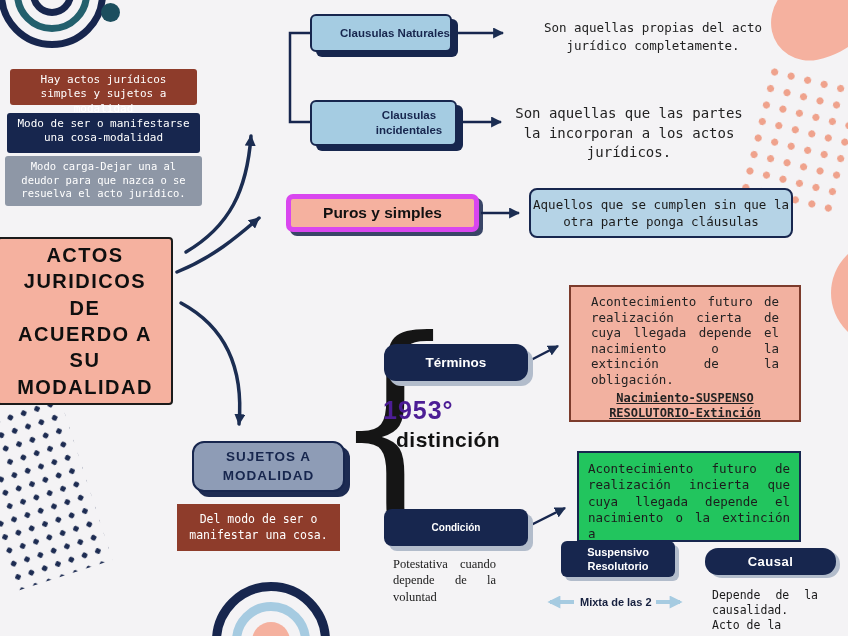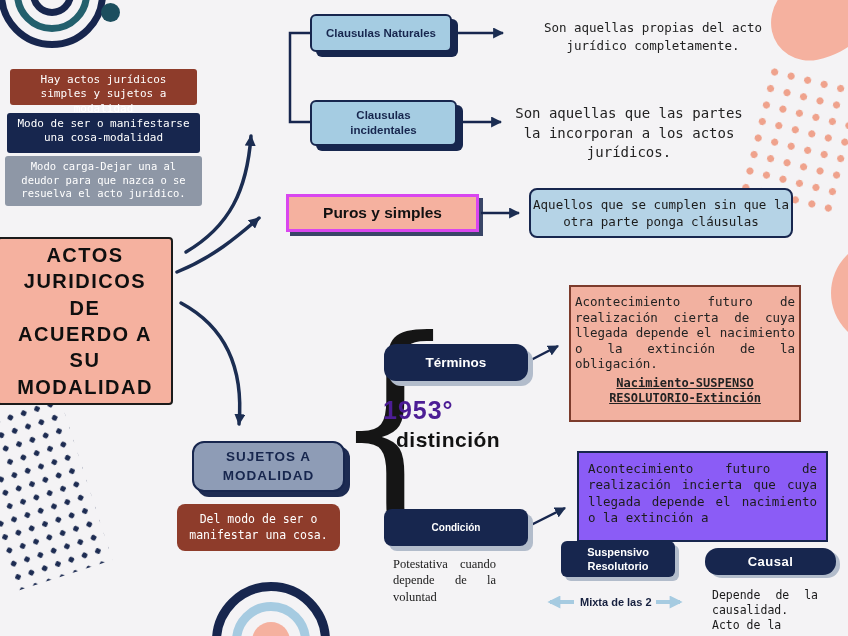--- a/index.html
+++ b/index.html
@@ -41,65 +41,65 @@
   .note3 { left:5px;  top:156px; width:197px; height:50px; background:#8e97a6; font-size:10.5px; line-height:1.3; }
 
   
   .main-box { position:absolute; left:-3px; top:237px; width:176px; height:168px; background:#f5b19f;
               border:2px solid #1b1b1b; border-radius:4px;
               display:flex; flex-direction:column; align-items:center; justify-content:center; }
   .main-box div { font-weight:bold; font-size:20px; letter-spacing:1.5px; color:#0f0f0f; line-height:1.32; }
 
   
   .bluebox { position:absolute; background:#a5cce2; border:2px solid #17264e; border-radius:6px;
-             box-shadow:6px 5px 0 #17264e; display:flex; align-items:center; justify-content:center;
+             box-shadow:6px 5px 0 #17264e; display:flex; align-items:center; justify-content:flex-end;
              text-align:center; color:#17264e; font-weight:bold; }
   .cl-nat { left:310px; top:14px;  width:142px; height:38px; font-size:11.5px; }
   .cl-inc { left:310px; top:100px; width:147px; height:46px; font-size:11.5px; line-height:1.3; }
   .cl-inc span { display:block; max-width:92px; }
   .desc { position:absolute; font-family:"DejaVu Sans Mono", monospace; color:#222; text-align:center; }
   .cl-nat-desc { left:510px; top:19px;  width:228px; font-size:12.5px; line-height:1.4;margin-left:29px; }
   .cl-inc-desc { left:503px; top:104px; width:252px; font-size:14px; line-height:1.4; }
 
   
   .puros { position:absolute; left:286px; top:194px; width:193px; height:38px; background:#f5b19f;
-           border:3px solid #d946ef; border-radius:0; box-shadow:4px 4px 0 rgba(23,38,78,.85);
+           border:5px solid #d946ef; border-radius:7px; box-shadow:4px 4px 0 rgba(23,38,78,.85);
            display:flex; align-items:center; justify-content:center; font-weight:bold; font-size:15.5px; color:#111; }
   .puros-desc { position:absolute; left:529px; top:188px; width:264px; height:50px; background:#b5d3e6;
                 border:2px solid #17264e; border-radius:8px; display:flex; align-items:center; justify-content:center;
                 text-align:center; font-family:"DejaVu Sans Mono", monospace; font-size:12.5px; color:#1c1c1c; line-height:1.4; }
 
   
   .sujetos { position:absolute; left:192px; top:441px; width:153px; height:51px; background:#8e9cb6;
              border:2px solid #17264e; border-radius:12px; box-shadow:5px 5px 0 #1d2b52;
              display:flex; align-items:center; justify-content:center; text-align:center; color:#17264e;
              font-weight:bold; font-size:13.5px; letter-spacing:1px; line-height:1.4; padding:7px 12px; }
   .sujetos-note { position:absolute; left:177px; top:504px; width:163px; height:47px; background:#8e3c2b;
-                  border-radius:8px; color:#fff; font-family:"DejaVu Sans Mono", monospace; font-size:11.5px;
+                  border-radius:0; color:#fff; font-family:"DejaVu Sans Mono", monospace; font-size:11.5px;
                   display:flex; align-items:center; justify-content:center; text-align:center; line-height:1.35; padding:0 8px; }
 
   
   .navybox { position:absolute; background:#17264e; color:#ffffff; font-weight:bold;
              display:flex; align-items:center; justify-content:center; text-align:center; }
   .terminos   { left:384px; top:344px; width:144px; height:37px; border-radius:12px; box-shadow:5px 5px 0 #b2bccb; font-size:13.5px; }
   .condicion  { left:384px; top:509px; width:144px; height:37px; border-radius:8px; box-shadow:5px 5px 0 #b2bccb; font-size:10px; }
   .suspensivo { left:561px; top:541px; width:114px; height:36px; border-radius:6px; box-shadow:4px 4px 0 #b2bccb; font-size:11px; line-height:1.3; padding:0 6px; }
   .causal     { left:705px; top:548px; width:131px; height:27px; border-radius:13px; box-shadow:4px 3px 0 #b2bccb; font-size:13px; letter-spacing:.5px; }
 
   .year { position:absolute; left:383px; top:396px; font-size:25px; font-weight:bold; color:#4c1d95; letter-spacing:1px; }
   .distincion { position:absolute; left:396px; top:428px; font-size:21px; font-weight:bold; color:#121212; letter-spacing:.5px; }
   .brace { position:absolute; left:331px; top:308px; font-family:"DejaVu Serif", serif; font-size:235px;
            line-height:1; color:#151515; transform:scaleX(.85); transform-origin:left top; }
 
   
   .salmonbox { position:absolute; left:569px; top:285px; width:232px; height:137px; background:#f2b1a0;
-               border:2px solid #7c3b2c; padding:7px 4px; font-family:"DejaVu Sans Mono", monospace;
+               border:2px solid #7c3b2c; padding:7px 20px; font-family:"DejaVu Sans Mono", monospace;
                font-size:12.5px; line-height:1.24; color:#232323; text-align:justify; }
   .salmonbox .sub { margin-top:4px; text-align:center; font-weight:bold; text-decoration:underline; font-size:12px; line-height:1.25; }
-  .bluedesc { position:absolute; left:577px; top:451px; width:251px; height:91px; background:#8b5cf6;
+  .bluedesc { position:absolute; left:577px; top:451px; width:224px; height:91px; background:#22c55e;
               border:2px solid #17264e; padding:8px 9px; font-family:"DejaVu Sans Mono", monospace;
               font-size:12.5px; line-height:1.3; color:#1c1c1c; text-align:justify; }
 
   
   .potestativa { position:absolute; left:393px; top:556px; width:103px; font-family:Liberation Serif, serif;
                  font-size:12.5px; line-height:1.3; color:#1a1a1a; text-align:justify; }
   .mixta { position:absolute; left:580px; top:596px; white-space:nowrap; font-weight:bold; font-size:11px; color:#16203f; }
   .depende { position:absolute; left:712px; top:588px; width:106px; font-family:"DejaVu Sans Mono", monospace;
              font-size:11.5px; line-height:1.3; color:#1a1a1a; text-align:justify; }
 </style>

